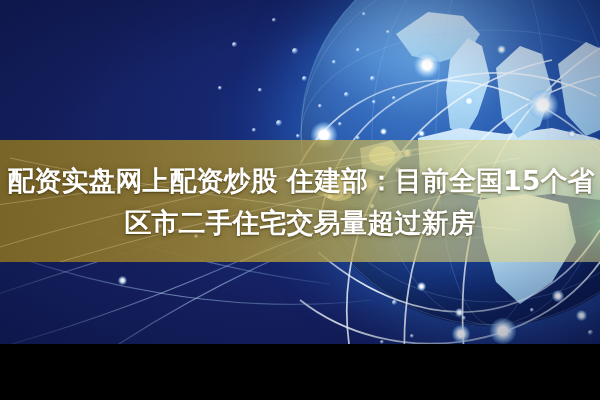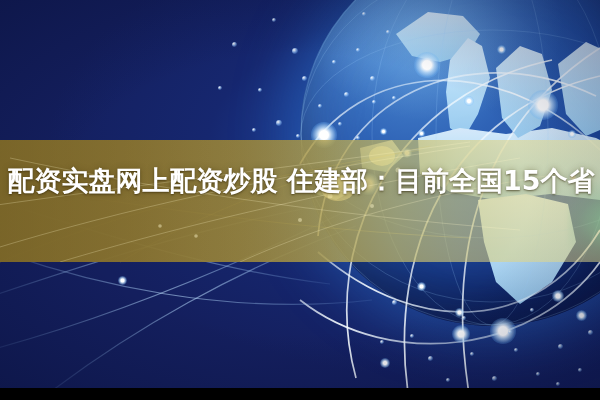--- a/index.html
+++ b/index.html
@@ -3,21 +3,21 @@
 <meta charset="utf-8">
 <style>
   html, body {
     margin: 0;
     padding: 0;
     background: #000;
   }
   #stage {
     position: relative;
     width: 600px;
-    height: 388px;
+    height: 344px;
     overflow: hidden;
     background: #0369a1;
     font-family: "DejaVu Sans", "Liberation Sans", sans-serif;
   }
 
   
   .bg-base {
     position: absolute;
     inset: 0;
     background:
@@ -310,15 +310,16 @@
       <circle cx="398" cy="30" r="2.5"></circle>
       <circle cx="160" cy="86" r="1.8"></circle>
       <circle cx="196" cy="96" r="1.8"></circle>
     </g>
     <ellipse cx="338" cy="48" rx="17" ry="13" fill="rgba(255,232,140,0.40)"></ellipse>
     <ellipse cx="382" cy="16" rx="13" ry="10" fill="rgba(255,238,150,0.35)"></ellipse>
   </svg>
 
   <div class="headline">
     <span class="ln ln1">配资实盘网上配资炒股 住建部：目前全国15个省</span>
+    <span class="ln ln2">区市二手住宅交易量超过新房</span>
   </div>
 
 </div>
 
 </body></html>

